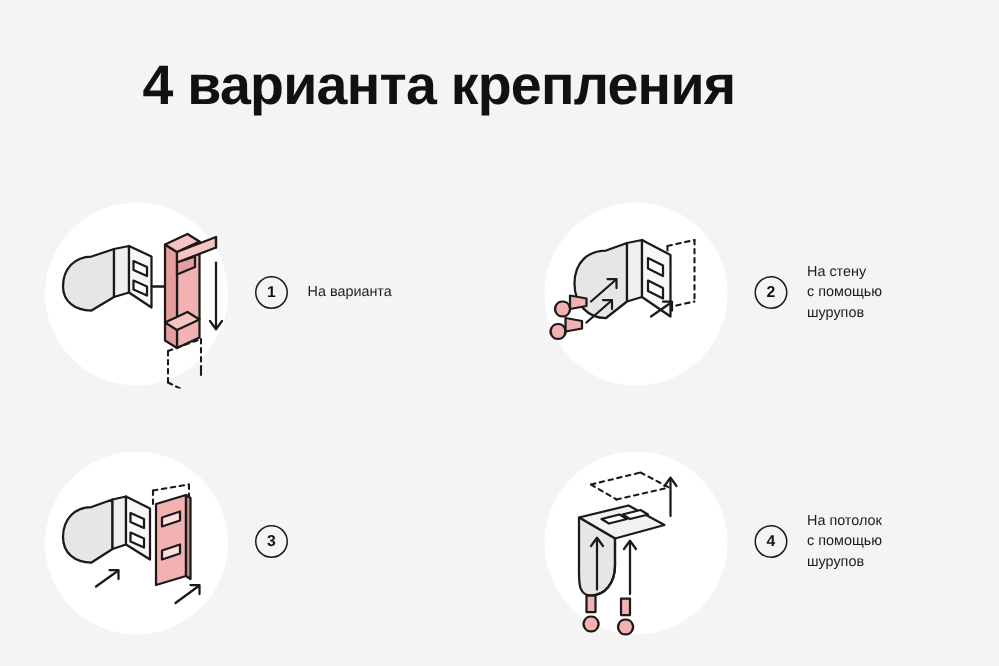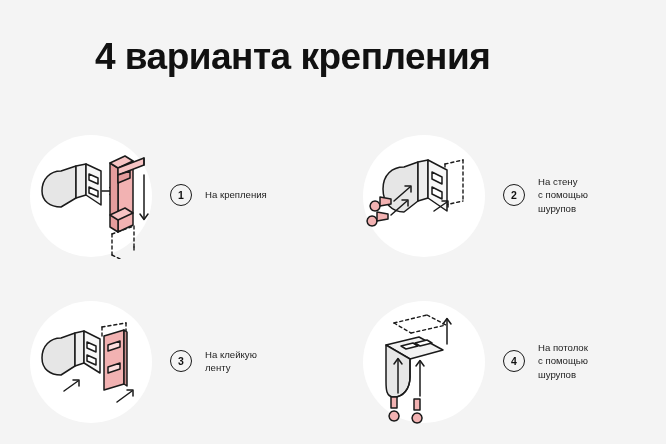--- a/index.html
+++ b/index.html
@@ -120,21 +120,21 @@
               <path d="M84 103 L106 95"></path>
               <path d="M106 95 L106 116"></path>
               <path d="M106 116 L106 120"></path>
               <path d="M84 124 L92 128"></path>
             </g>
           </g>
         </svg>
       </div>
       <div class="meta">
         <div class="badge">1</div>
-        <div class="label">На крепления</div>
+        <div class="label">На варианта</div>
       </div>
     </div>
 
     <div class="item">
       <div class="illus-wrap">
         <div class="disc"></div>
         <svg class="illus" viewBox="0 0 128 128">
           <g fill="none" stroke="#1a1a1a" stroke-width="1.5" stroke-linejoin="round" stroke-linecap="round">
 
             <g stroke-dasharray="3 3" stroke-width="1.4">
@@ -209,22 +209,20 @@
 
             <path d="M36 94 L50 84" stroke-width="1.5"></path>
             <path d="M45 83 L51 83 L51 89" stroke-width="1.5" fill="none"></path>
             <path d="M89 105 L104 94" stroke-width="1.5"></path>
             <path d="M99 93 L105 93 L105 99" stroke-width="1.5" fill="none"></path>
           </g>
         </svg>
       </div>
       <div class="meta">
         <div class="badge">3</div>
-        <div class="label">На клейкую
-ленту</div>
       </div>
     </div>
 
     <div class="item">
       <div class="illus-wrap">
         <div class="disc"></div>
         <svg class="illus" viewBox="0 0 128 128">
           <g fill="none" stroke="#1a1a1a" stroke-width="1.5" stroke-linejoin="round" stroke-linecap="round">
 
             <g stroke-dasharray="3 3" stroke-width="1.4">

